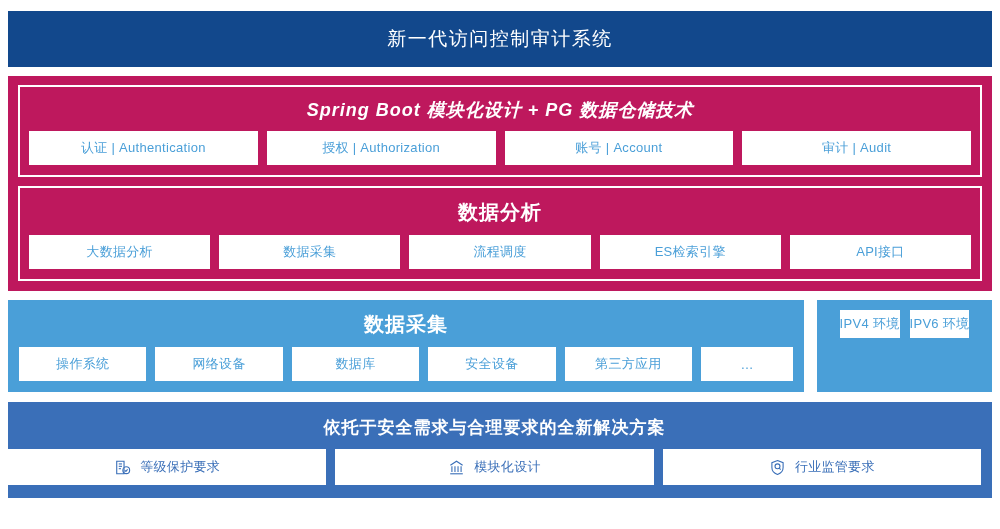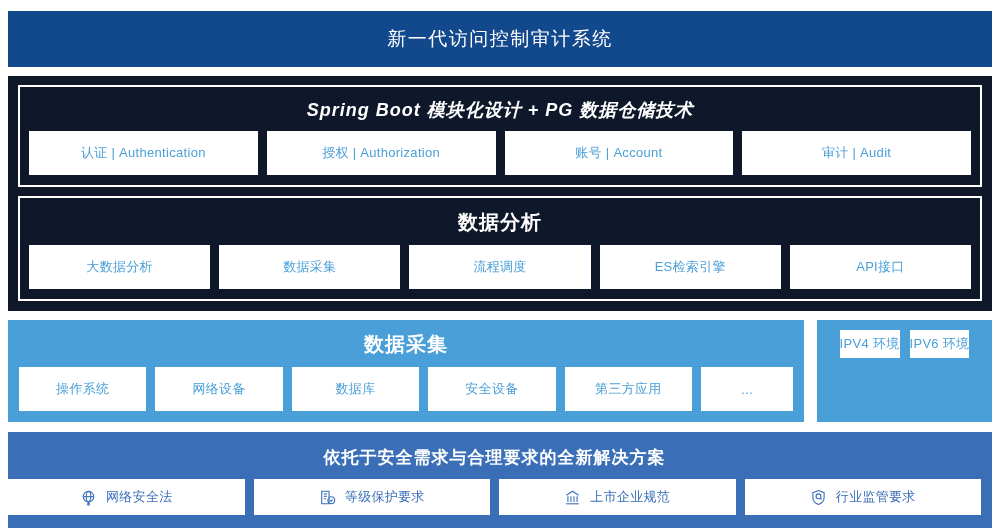--- a/index.html
+++ b/index.html
@@ -32,21 +32,21 @@
   }
   .title-bar .title-text {
     color: #ffffff;
     font-size: 19px;
     font-weight: normal;
     letter-spacing: 1.5px;
   }
 
   
   .band {
-    background: #0f172a;
+    background: #be185d;
     margin-top: 9px;
     padding: 8px;
     box-sizing: border-box;
   }
   .band.platform {
     padding: 9px 10px 10px 10px;
   }
 
   .group {
     border: 2px solid #ffffff;
@@ -70,21 +70,21 @@
     font-size: 18px;
   }
 
   .chip-row {
     display: flex;
     gap: 9px;
   }
   .chip {
     flex: 1 1 0;
     background: #ffffff;
-    height: 44px;
+    height: 34px;
     display: flex;
     align-items: center;
     justify-content: center;
     color: #4A9FD8;
     font-size: 13px;
     letter-spacing: .3px;
     white-space: nowrap;
   }
   .chip.narrow {
     flex: 0 0 92px;
@@ -195,32 +195,20 @@
       <div class="chip">IPV4 环境</div>
       <div class="chip">IPV6 环境</div>
     </div>
 
   </div>
 
   <div class="band solution">
     <div class="group-title">依托于安全需求与合理要求的全新解决方案</div>
     <div class="chip-row">
 
-      <div class="chip">
-        <span class="icon">
-          <svg viewBox="0 0 20 20" width="17" height="17" fill="none" stroke="#3A6FB8" stroke-width="1.3">
-            <circle cx="10" cy="9" r="6.2"></circle>
-            <ellipse cx="10" cy="9" rx="2.7" ry="6.2"></ellipse>
-            <line x1="3.9" y1="9" x2="16.1" y2="9"></line>
-            <line x1="10" y1="15.2" x2="10" y2="18"></line>
-            <circle cx="10" cy="18" r="1.1"></circle>
-          </svg>
-        </span>
-        <span>网络安全法</span>
-      </div>
 
       <div class="chip">
         <span class="icon">
           <svg viewBox="0 0 20 20" width="17" height="17" fill="none" stroke="#3A6FB8" stroke-width="1.3">
             <path d="M3.2 2.6h8.6v14.8H3.2z"></path>
             <line x1="5.6" y1="5.8" x2="9.4" y2="5.8"></line>
             <line x1="5.6" y1="8.6" x2="9.4" y2="8.6"></line>
             <line x1="5.6" y1="11.4" x2="8.2" y2="11.4"></line>
             <circle cx="14.4" cy="13.2" r="4"></circle>
             <polyline points="12.8,13.3 14,14.5 16,12.1"></polyline>
@@ -233,21 +221,21 @@
         <span class="icon">
           <svg viewBox="0 0 20 20" width="17" height="17" fill="none" stroke="#3A6FB8" stroke-width="1.3">
             <polyline points="2.8,7.4 10,2.6 17.2,7.4"></polyline>
             <line x1="2.6" y1="17.4" x2="17.4" y2="17.4"></line>
             <line x1="4.6" y1="8.6" x2="4.6" y2="15.4"></line>
             <line x1="8.2" y1="8.6" x2="8.2" y2="15.4"></line>
             <line x1="11.8" y1="8.6" x2="11.8" y2="15.4"></line>
             <line x1="15.4" y1="8.6" x2="15.4" y2="15.4"></line>
           </svg>
         </span>
-        <span>上市企业规范</span>
+        <span>模块化设计</span>
       </div>
 
       <div class="chip">
         <span class="icon">
           <svg viewBox="0 0 20 20" width="17" height="17" fill="none" stroke="#3A6FB8" stroke-width="1.3">
             <path d="M10 1.8 L16.6 4.3 V10 c0 4.2-3 6.9-6.6 8.2 C6.4 16.9 3.4 14.2 3.4 10 V4.3 Z"></path>
             <circle cx="10" cy="8.6" r="2.9"></circle>
             <line x1="12.1" y1="10.8" x2="13.7" y2="12.5"></line>
           </svg>
         </span>

